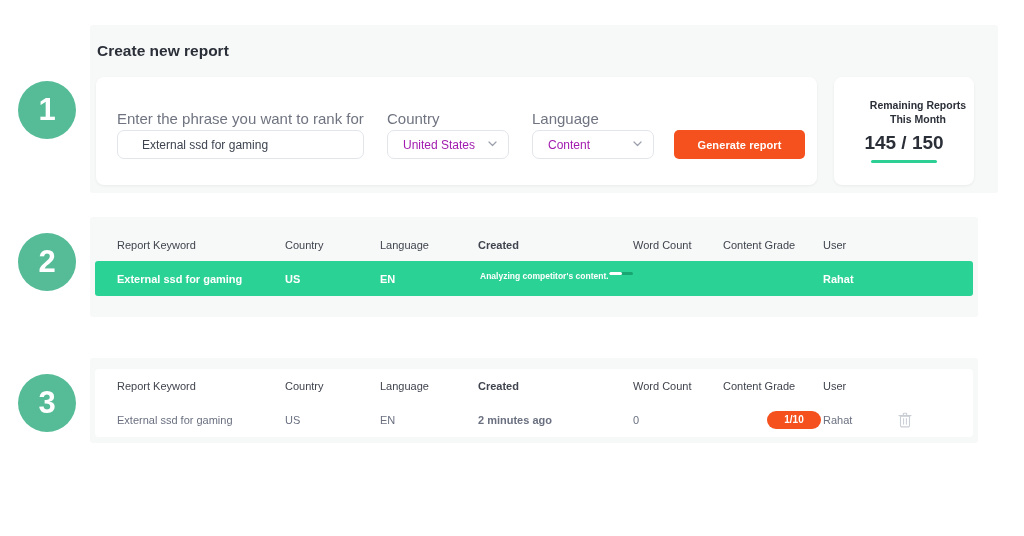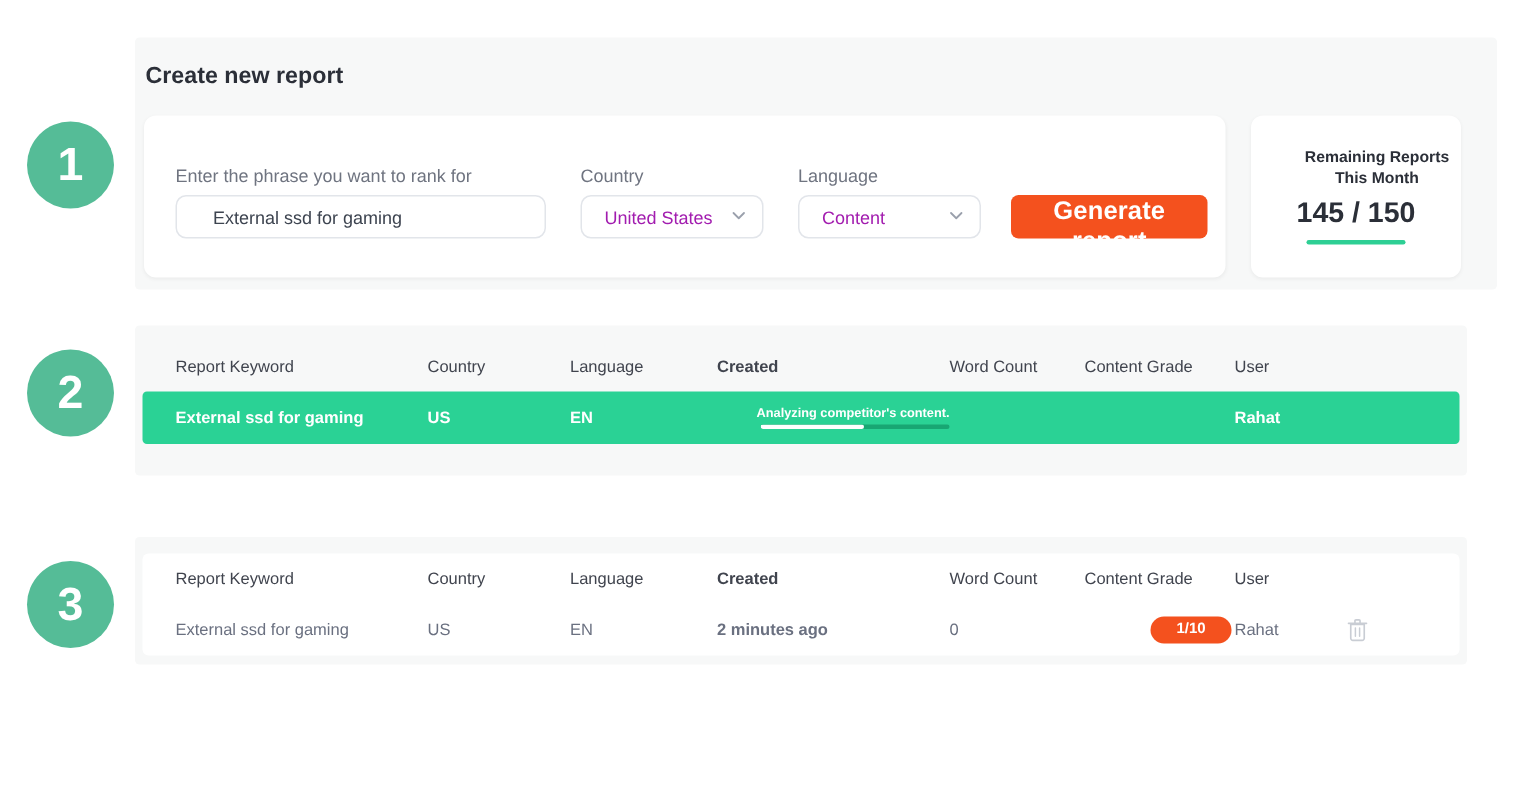--- a/index.html
+++ b/index.html
@@ -58,21 +58,21 @@
   #page-title {
     position: absolute;
     left: 97px; top: 42px;
     font-size: 15.5px;
     font-weight: 700;
     color: #2b2f38;
   }
 
   .field-label {
     position: absolute;
-    font-size: 12px;
+    font-size: 15px;
     color: #6f7480;
     font-weight: 400;
   }
   .text-input {
     position: absolute;
     background: #ffffff;
     border: 1px solid #e2e5ea;
     border-radius: 7px;
     height: 29px;
     display: flex;
@@ -109,21 +109,21 @@
   #lang-select   { left: 532px; top: 130px; width: 122px; }
 
   #generate-btn {
     position: absolute;
     left: 674px; top: 130px;
     width: 131px; height: 29px;
     background: #f4511e;
     border-radius: 5px;
     border: none;
     color: #ffffff;
-    font-size: 17px;
+    font-size: 11px;
     font-weight: 700;
     font-family: "Liberation Sans", sans-serif;
     cursor: pointer;
     letter-spacing: 0.1px;
   }
 
   
   #remaining-card {
     position: absolute;
     left: 834px; top: 77px;
@@ -199,22 +199,22 @@
   .c-created { width: 155px; font-weight: bold; }
   .c-words   { width: 90px; }
   .c-grade   { width: 100px; }
   .c-user    { width: 75px; }
   .c-act     { width: 55px; }
 
   
   .progress-cell {
     width: 155px;
     display: flex;
-    flex-direction: column;
-    align-items: flex-end;
+    flex-direction: row;
+    align-items: flex-start;
   }
   #progress-text {
     font-size: 8.5px;
     font-weight: 700;
     color: #ffffff;
     line-height: 1;
     margin-bottom: 4px;
     margin-left: 2px;
     white-space: nowrap;
   }

